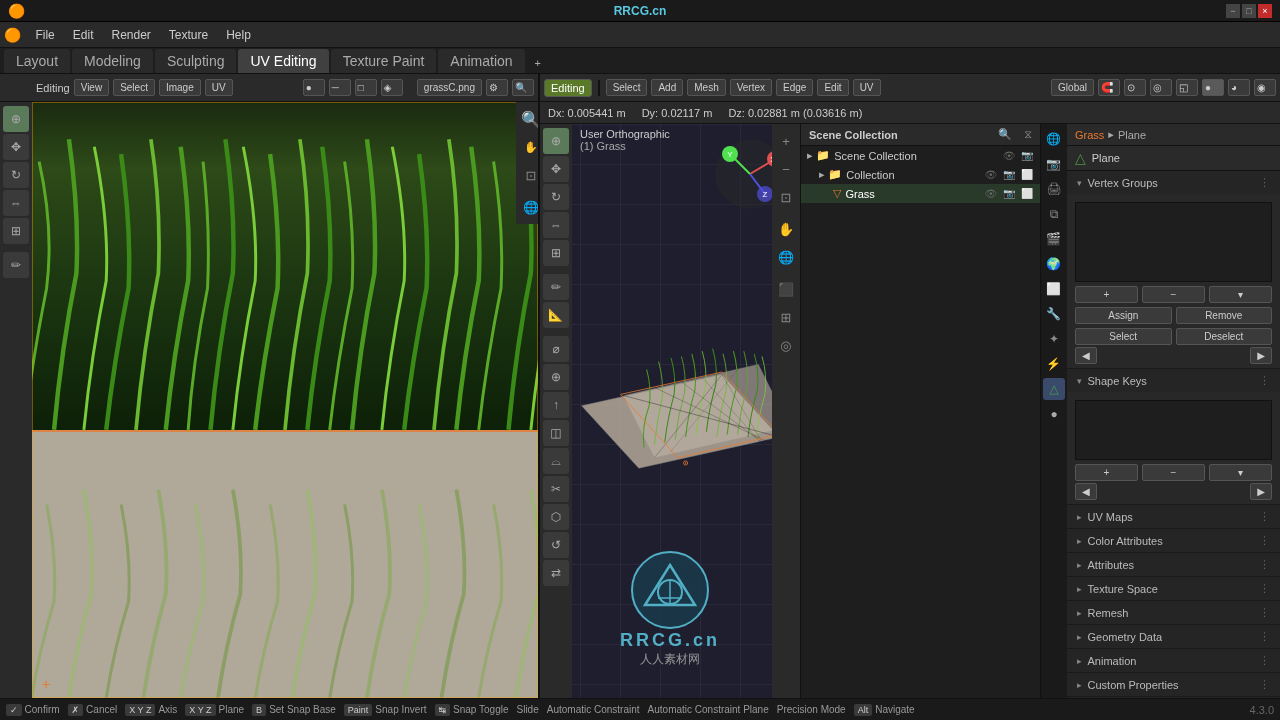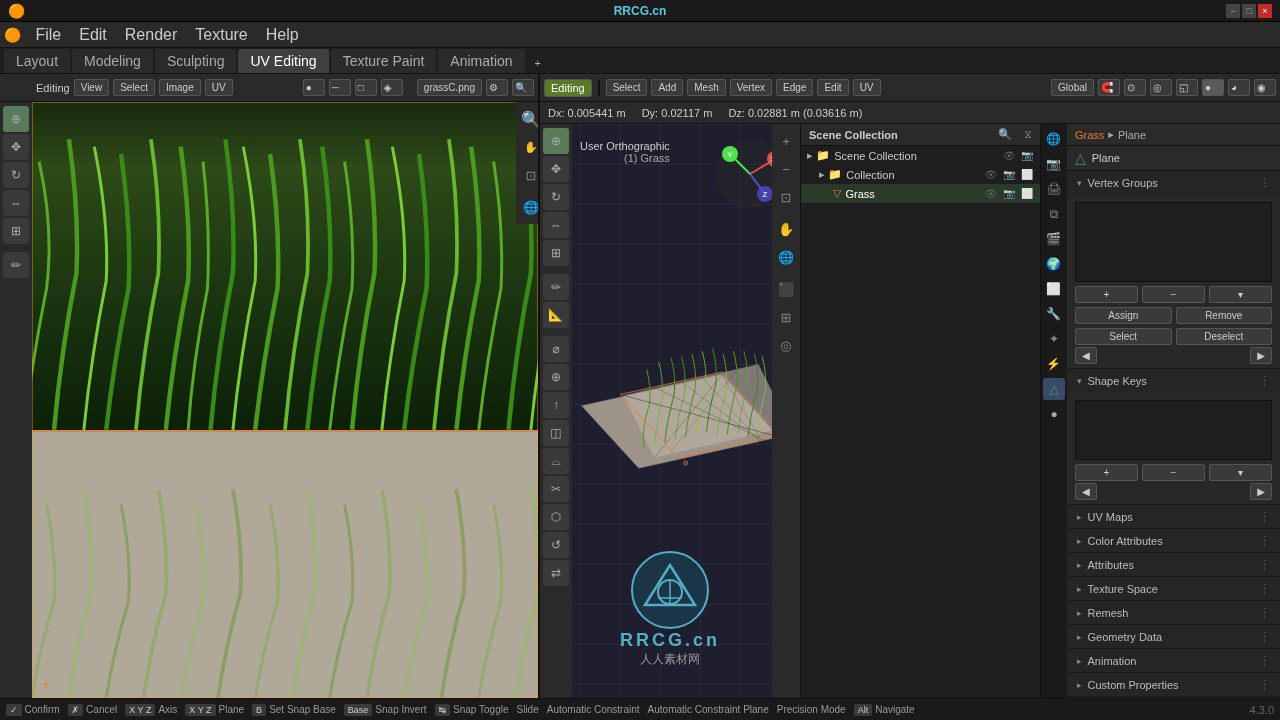--- a/index.html
+++ b/index.html
@@ -31,21 +31,21 @@
       display: flex;
       align-items: center;
       padding: 0 4px;
       gap: 2px;
       border-bottom: 1px solid #111;
     }
     .menu-item {
       padding: 2px 8px;
       cursor: pointer;
       color: #ccc;
-      font-size: 16px;
+      font-size: 12px;
       border-radius: 3px;
     }
 
     
     #workspacetabs {
       height: 26px;
       background: #1e1e1e;
       display: flex;
       align-items: flex-end;
       padding: 0 0 0 4px;
@@ -270,25 +270,24 @@
       position: absolute;
       top: 10px;
       right: 10px;
       width: 80px;
       height: 80px;
     }
 
     
     #viewport-info {
       position: absolute;
-      top: 16px;
+      top: 4px;
       left: 8px;
       color: #ccc;
       font-size: 11px;
-      text-align: right;
     }
 
     
     #tools-3d {
       position: absolute;
       left: 0;
       top: 0;
       width: 32px;
       height: 100%;
       background: #2a2a2a;
@@ -908,21 +907,21 @@
   </div>
   <div class="status-item">
     <span class="status-key">X Y Z</span>
     <span>Plane</span>
   </div>
   <div class="status-item">
     <span class="status-key">B</span>
     <span>Set Snap Base</span>
   </div>
   <div class="status-item">
-    <span class="status-key">Base</span>
+    <span class="status-key">Paint</span>
     <span>Snap Invert</span>
   </div>
   <div class="status-item">
     <span class="status-key">↹</span>
     <span>Snap Toggle</span>
   </div>
   <div class="status-item">
     <span>Slide</span>
   </div>
   <div class="status-item">

